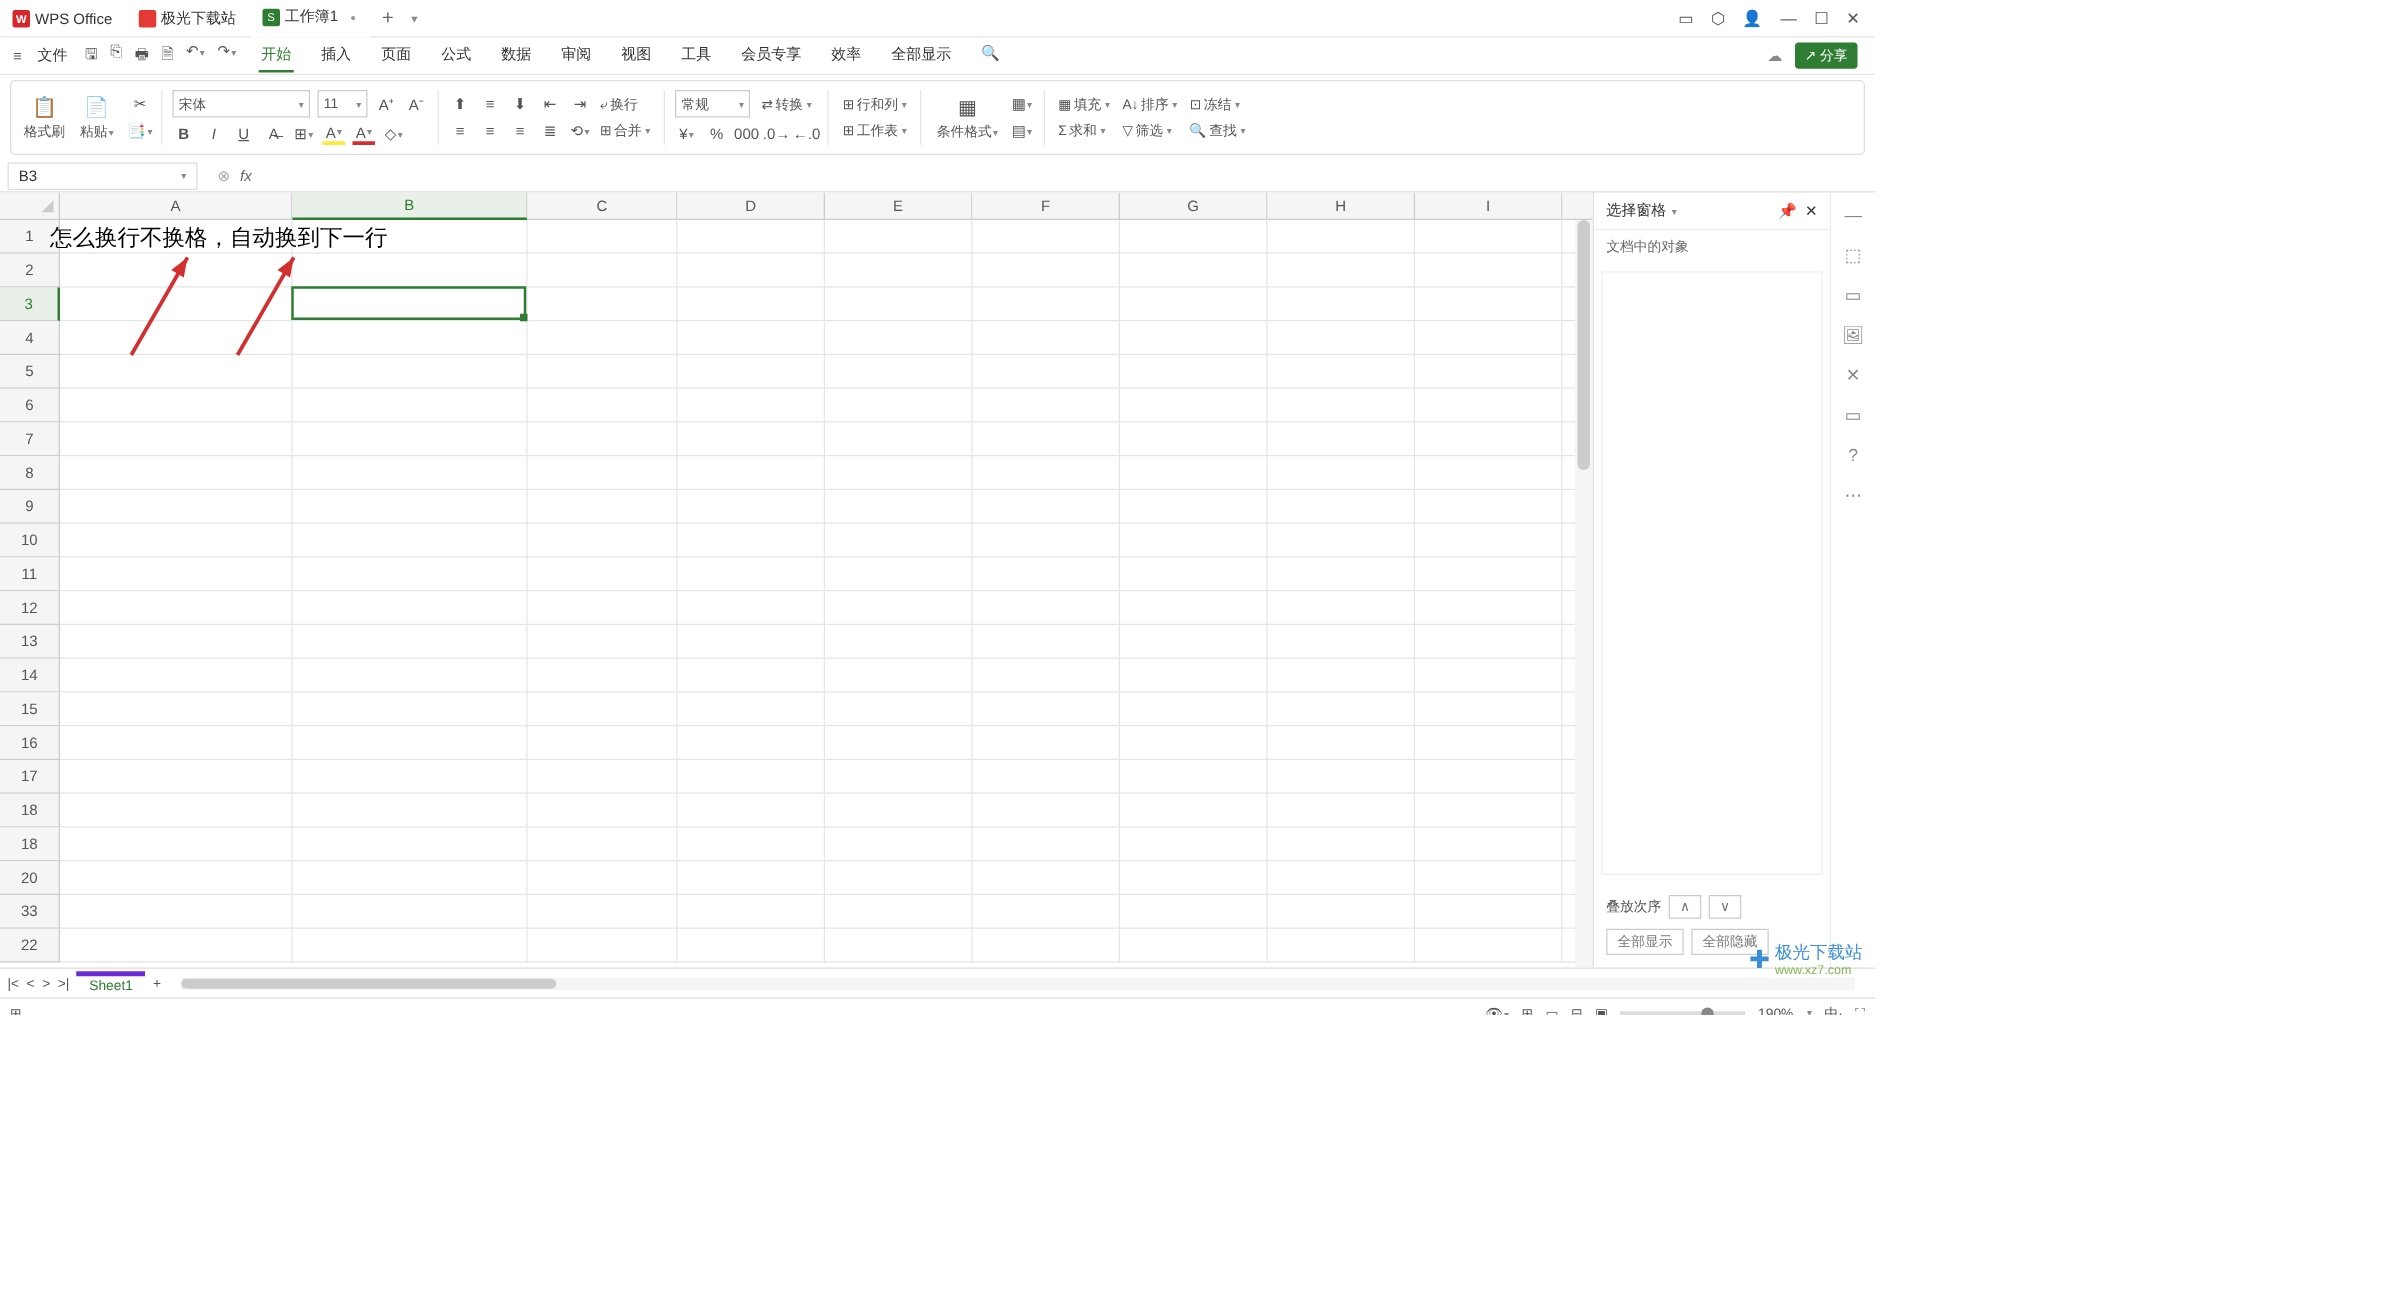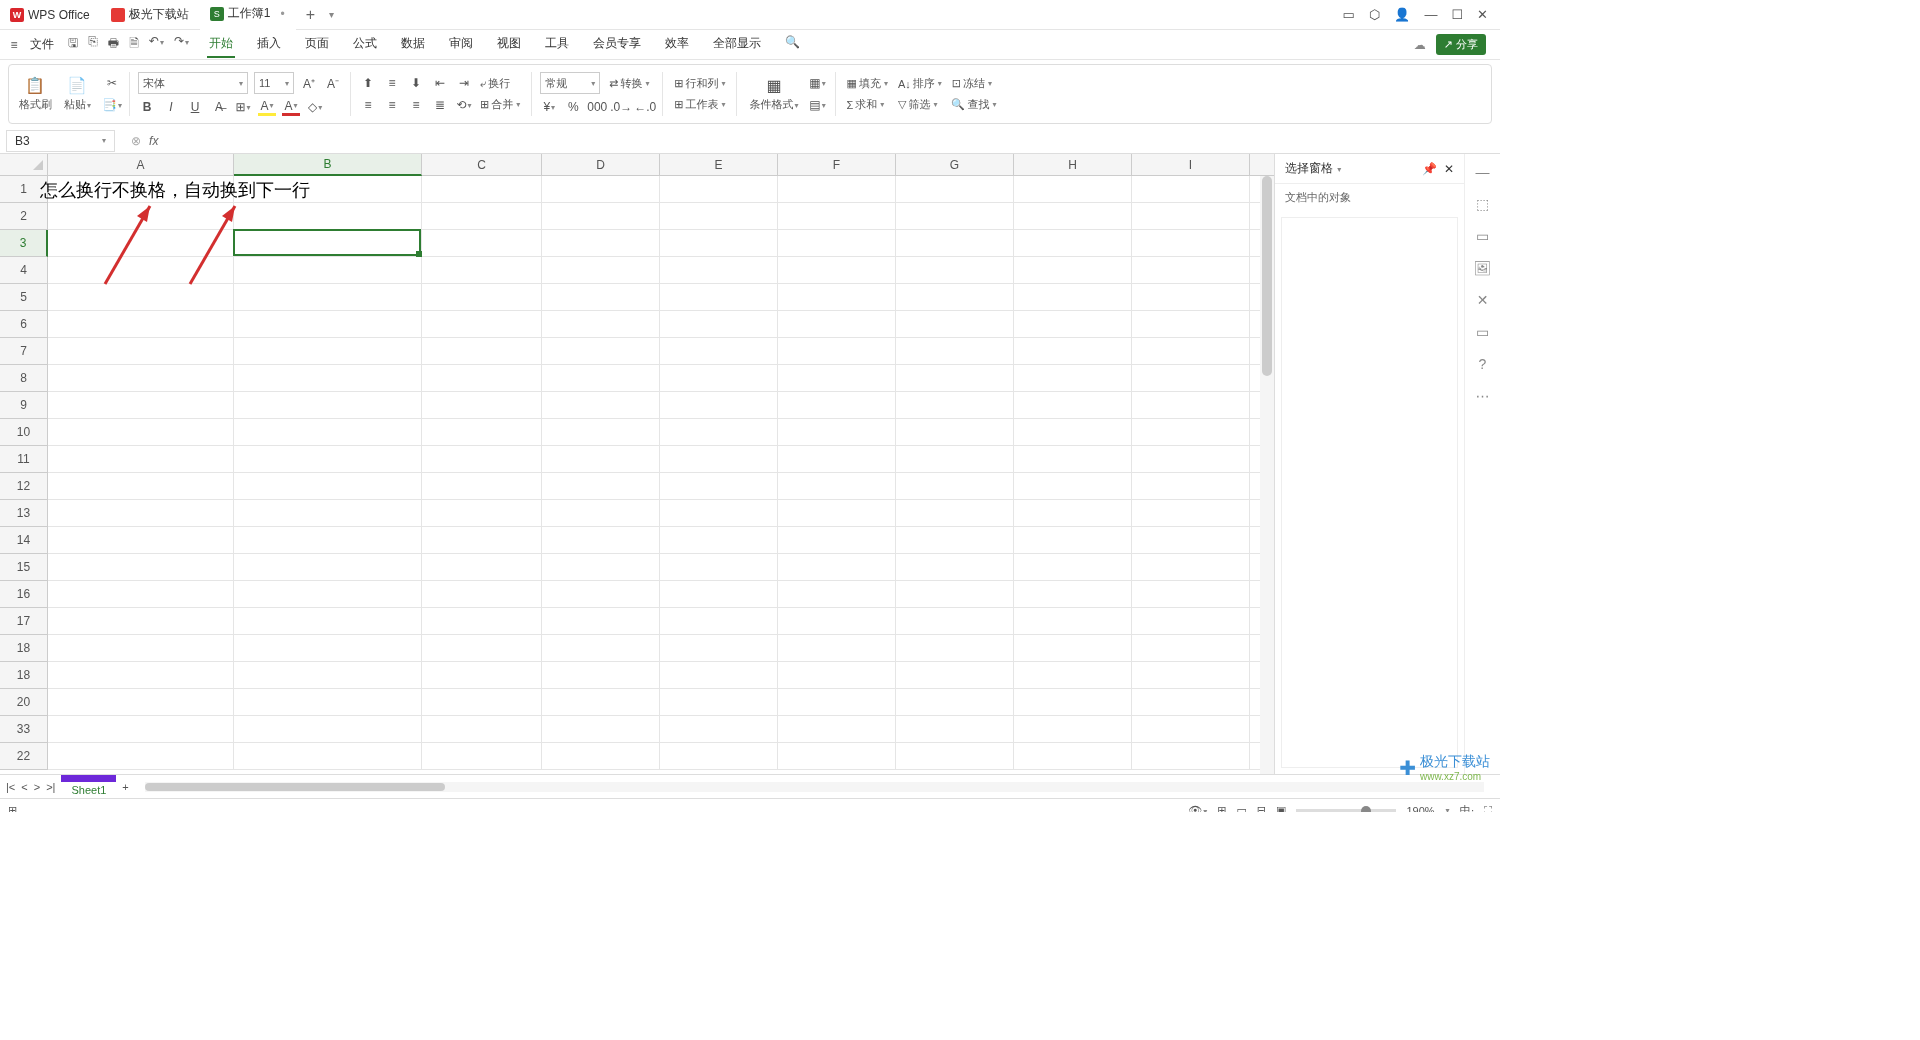--- a/index.html
+++ b/index.html
@@ -26,21 +26,21 @@
 .ribbon { height: 60px; border: 1px solid #ddd; margin: 4px 8px; border-radius: 4px; display: flex; align-items: center; padding: 4px 6px; font-size: 11px; color: #555; gap: 4px; }
 .ribbon-big { display: flex; flex-direction: column; align-items: center; gap: 2px; padding: 2px 4px; }
 .ribbon-big .icn { font-size: 16px; }
 .ribbon-row { display: flex; gap: 6px; align-items: center; }
 .sep { width: 1px; height: 44px; background: #e5e5e5; margin: 0 4px; }
 .font-select { border: 1px solid #ccc; height: 22px; width: 110px; font-size: 11px; padding: 0 4px; display: flex; align-items: center; justify-content: space-between; }
 .size-select { border: 1px solid #ccc; height: 22px; width: 40px; font-size: 11px; padding: 0 4px; display: flex; align-items: center; justify-content: space-between; }
 .mini-btn { width: 18px; height: 18px; display: inline-flex; align-items: center; justify-content: center; font-size: 12px; }
 .dd { font-size: 8px; color: #888; margin-left: 1px; }
 .namebox-row { height: 26px; display: flex; align-items: center; border-bottom: 1px solid #ddd; font-size: 12px; }
-.namebox { width: 109px; border: 1px solid #ddd; height: 22px; margin: 0 6px; display: flex; align-items: center; padding: 0 8px; justify-content: center; color: #333; }
+.namebox { width: 152px; border: 1px solid #ddd; height: 22px; margin: 0 6px; display: flex; align-items: center; padding: 0 8px; justify-content: center; color: #333; }
 .fx-area { display: flex; align-items: center; gap: 8px; margin-left: 10px; flex: 1; }
 .fx { font-style: italic; color: #666; }
 .main { display: flex; height: 620px; }
 .sheet-area { flex: 1; position: relative; overflow: hidden; }
 .corner { position: absolute; left: 0; top: 0; width: 48px; height: 22px; background: #f5f5f5; border-right: 1px solid #ccc; border-bottom: 1px solid #ccc; display: flex; align-items: center; justify-content: flex-end; padding-right: 4px; }
 .corner svg { width: 10px; height: 10px; }
 .col-headers { position: absolute; left: 48px; top: 0; height: 22px; display: flex; }
 .col-h { background: #f5f5f5; border-right: 1px solid #ccc; border-bottom: 1px solid #ccc; display: flex; align-items: center; justify-content: center; font-size: 12px; color: #555; }
 .col-h.sel { background: #e8f0e8; color: #2e7d32; border-bottom: 2px solid #2e7d32; }
 .row-headers { position: absolute; left: 0; top: 22px; width: 48px; }
@@ -58,21 +58,21 @@
 .side-panel { width: 190px; border-left: 1px solid #ddd; display: flex; flex-direction: column; font-size: 12px; }
 .side-header { padding: 6px 10px; display: flex; align-items: center; justify-content: space-between; border-bottom: 1px solid #eee; color: #333; }
 .side-sub { padding: 6px 10px; color: #666; font-size: 11px; }
 .side-body { flex: 1; border: 1px solid #eee; margin: 6px; }
 .side-footer { padding: 6px 0; }
 .side-footer-row { display: flex; align-items: center; gap: 6px; padding: 4px 10px; color: #555; font-size: 11px; }
 .side-btn { border: 1px solid #ccc; padding: 2px 8px; color: #777; font-size: 11px; }
 .right-rail { width: 36px; border-left: 1px solid #eee; display: flex; flex-direction: column; align-items: center; gap: 16px; padding-top: 10px; color: #888; }
 .right-rail span { font-size: 14px; }
 .sheet-tabs { height: 24px; border-top: 1px solid #ddd; display: flex; align-items: center; font-size: 11px; color: #555; padding: 0 6px; gap: 6px; }
-.sheet-tab { padding: 2px 10px; border-top: 7px solid #6d28d9; color: #2e7d32; }
+.sheet-tab { padding: 2px 10px; border-top: 4px solid #6d28d9; color: #2e7d32; }
 .hscroll { flex: 1; margin: 0 10px; height: 10px; background: #f5f5f5; position: relative; }
 .hthumb { position: absolute; left: 0; width: 300px; top: 1px; bottom: 1px; background: #ccc; border-radius: 4px; }
 .statusbar { height: 24px; border-top: 1px solid #ddd; display: flex; align-items: center; font-size: 11px; color: #555; padding: 0 8px; gap: 10px; }
 .statusbar .sr { margin-left: auto; display: flex; align-items: center; gap: 10px; }
 .zoom-slider { width: 100px; height: 4px; background: #ddd; position: relative; }
 .zoom-thumb { position: absolute; left: 65%; top: -3px; width: 10px; height: 10px; background: #888; border-radius: 50%; }
 .watermark { position: absolute; right: 10px; bottom: 30px; font-size: 14px; color: #3b8fd6; display: flex; align-items: center; gap: 4px; }
 .watermark .sub { font-size: 10px; color: #7fb84f; }
 .ribbon-item { display: flex; align-items: center; gap: 2px; padding: 1px 3px; white-space: nowrap; }
 .two-row { display: flex; flex-direction: column; gap: 4px; justify-content: center; height: 100%; }
@@ -546,20 +546,31 @@
       </div>
   </div>
 
   <div class="side-panel">
     <div class="side-header">
       <span><span>选择窗格</span> <span class="dd">▾</span></span>
       <span><span>📌</span>&nbsp;&nbsp;<span>✕</span></span>
     </div>
     <div class="side-sub">文档中的对象</div>
     <div class="side-body"></div>
+    <div class="side-footer">
+      <div class="side-footer-row">
+        <span>叠放次序</span>
+        <span class="side-btn">∧</span>
+        <span class="side-btn">∨</span>
+      </div>
+      <div class="side-footer-row">
+        <span class="side-btn">全部显示</span>
+        <span class="side-btn">全部隐藏</span>
+      </div>
+    </div>
   </div>
 
   <div class="right-rail">
     <span>—</span>
     <span>⬚</span>
     <span>▭</span>
     <span>🖼</span>
     <span>✕</span>
     <span>▭</span>
     <span>?</span>

